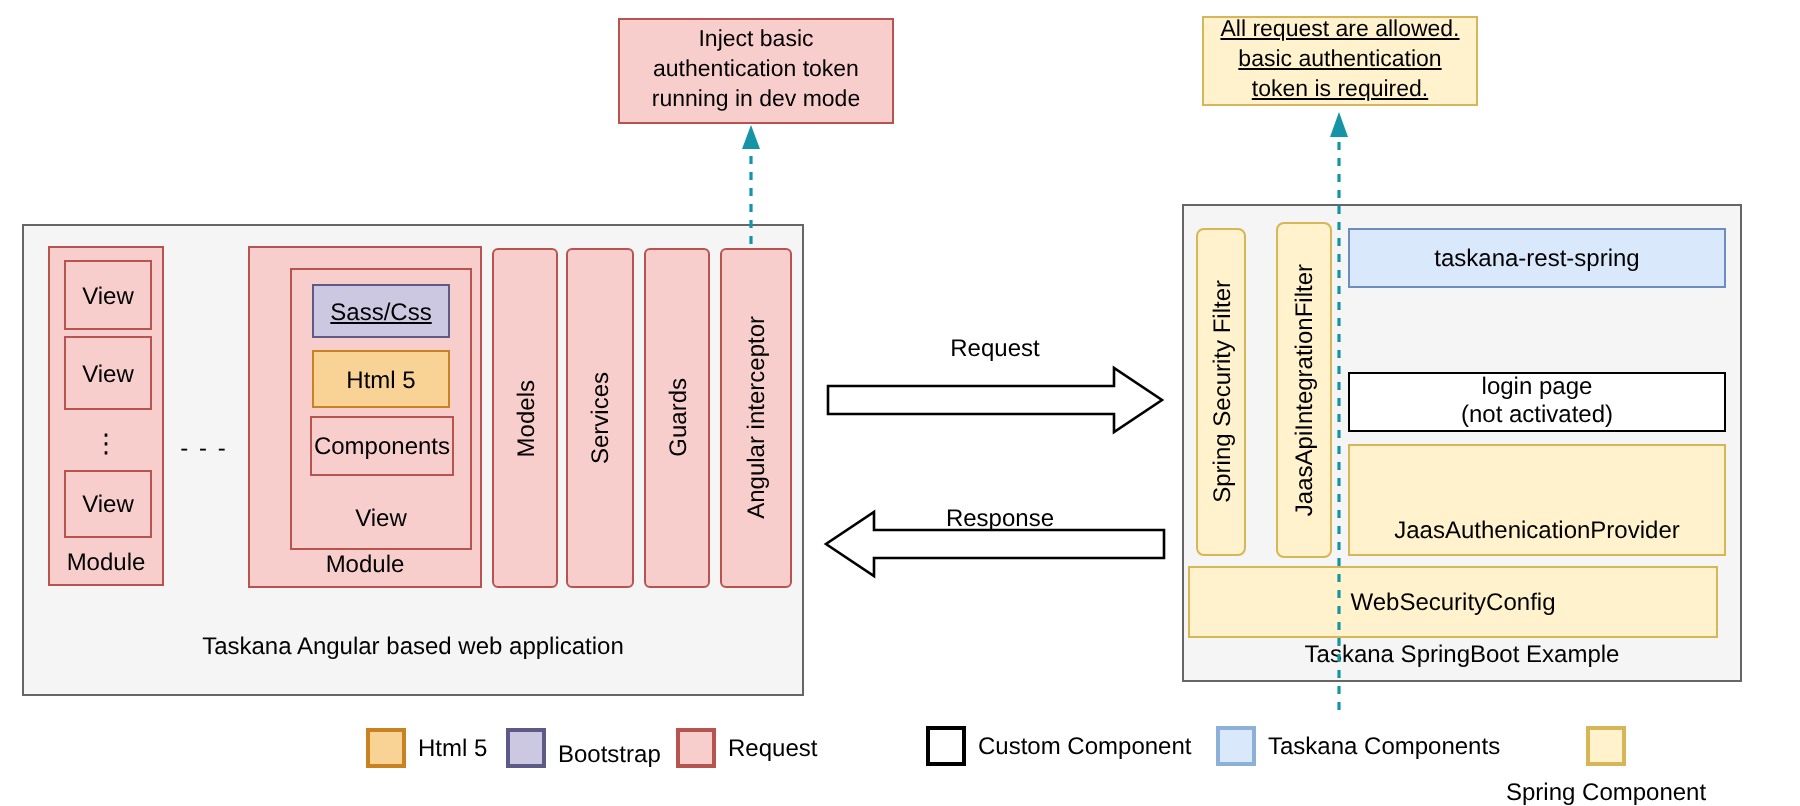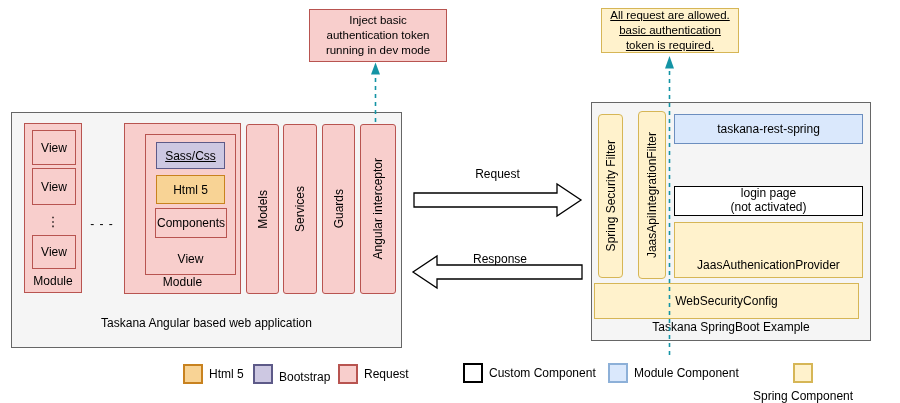--- a/index.html
+++ b/index.html
@@ -152,20 +152,20 @@
   <div class="legend-item" style="left:338px;top:364px;">
     <span class="swatch" style="background-color: rgb(248, 206, 204); border-color: rgb(184, 84, 80);"></span>
     <span>Request</span>
   </div>
   <div class="legend-item" style="left:463px;top:363px;">
     <span class="swatch" style="background-color: rgb(255, 255, 255); border-color: rgb(0, 0, 0);"></span>
     <span>Custom Component</span>
   </div>
   <div class="legend-item" style="left:608px;top:363px;">
     <span class="swatch" style="background-color: rgb(218, 232, 252); border-color: rgb(141, 176, 216);"></span>
-    <span>Module Component</span>
+    <span>Taskana Components</span>
   </div>
   <div class="legend-item" style="left:753px;top:363px;flex-direction:column;">
     <span class="swatch" style="background-color: rgb(255, 242, 204); border-color: rgb(214, 182, 86);"></span>
     <span>Spring Component</span>
   </div>
 
 </div>
 
 </body></html>

